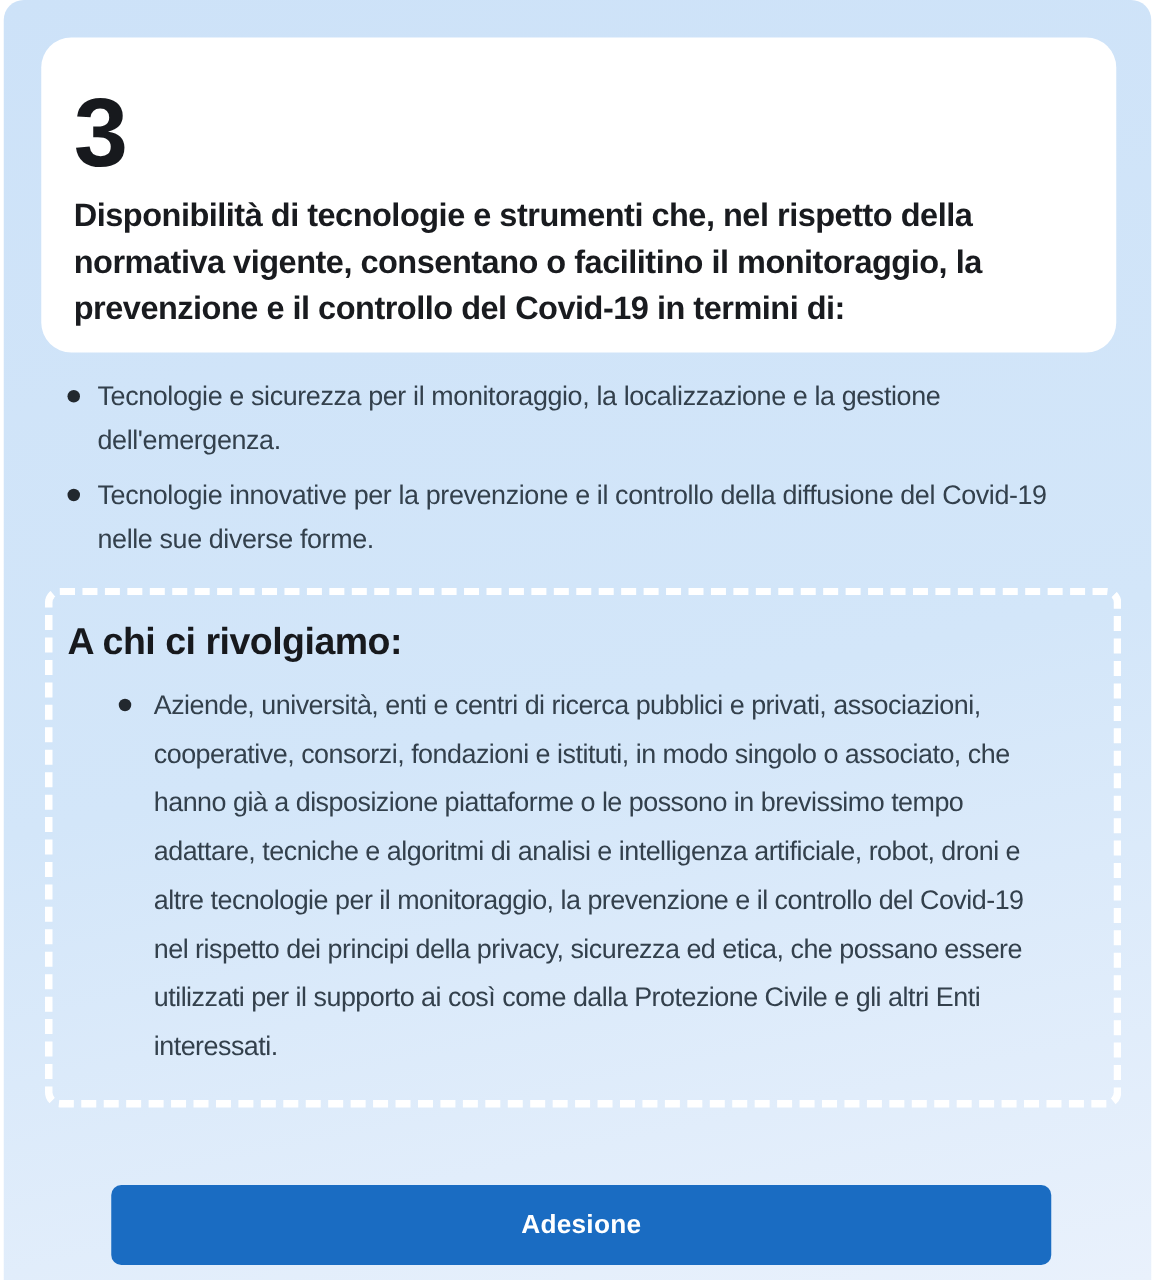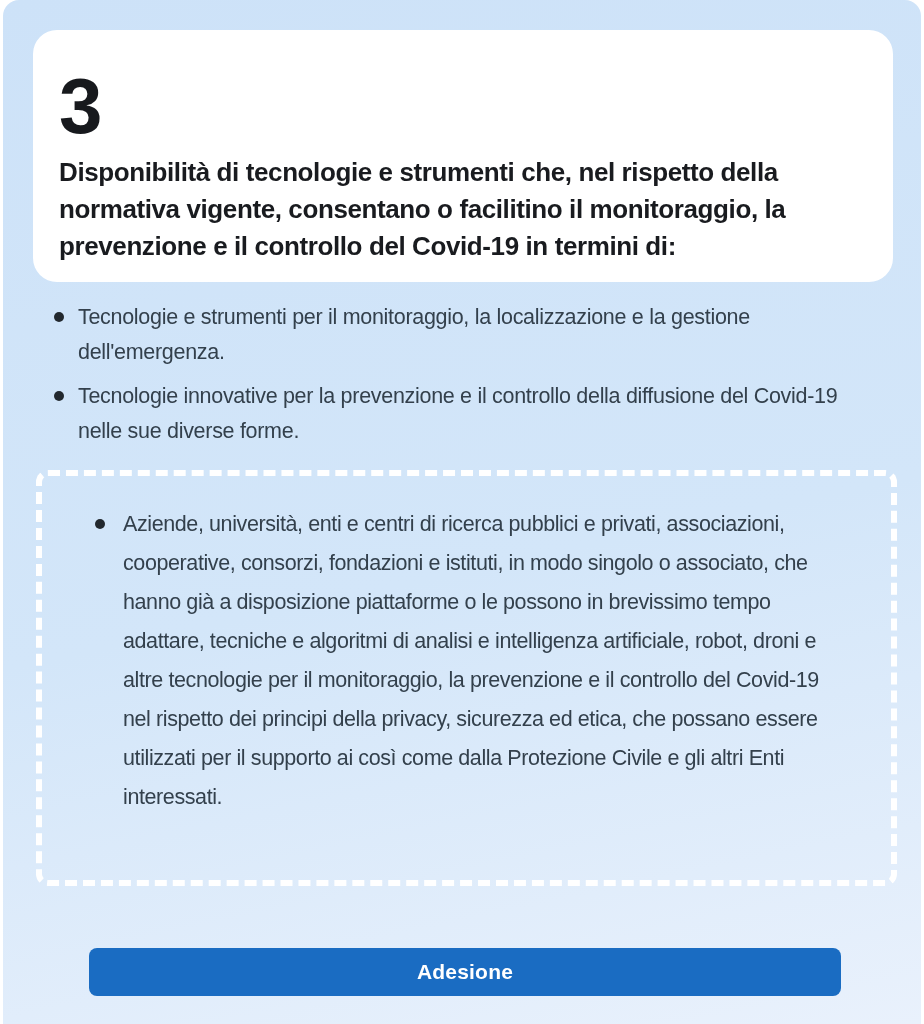--- a/index.html
+++ b/index.html
@@ -119,21 +119,21 @@
   }
   .audience-list .dot {
     top: 14px;
   }
   
   .cta-button {
     position: absolute;
     left: 86px;
     top: 948px;
     width: 752px;
-    height: 48px;
+    height: 64px;
     background: #1a6cc2;
     border: none;
     border-radius: 8px;
     color: #ffffff;
     font-family: "Liberation Sans", "DejaVu Sans", sans-serif;
     font-size: 21px;
     font-weight: 700;
     letter-spacing: 0.2px;
     cursor: pointer;
     display: flex;
@@ -148,29 +148,30 @@
   <div class="section">
 
     <div class="intro-card">
       <div class="step-number">3</div>
       <h2 class="step-heading">Disponibilità di tecnologie e strumenti che, nel rispetto della normativa vigente, consentano o facilitino il monitoraggio, la prevenzione e il controllo del Covid-19 in termini di:</h2>
     </div>
 
     <ul class="scope-list">
       <li>
         <span class="dot"></span>
-        <span>Tecnologie e strumenti per il monitoraggio, la localizzazione e la gestione dell'emergenza.</span>
+        <span>Tecnologie e sicurezza per il monitoraggio, la localizzazione e la gestione dell'emergenza.</span>
       </li>
       <li>
         <span class="dot"></span>
         <span>Tecnologie innovative per la prevenzione e il controllo della diffusione del Covid-19 nelle sue diverse forme.</span>
       </li>
     </ul>
 
     <div class="audience-box">
+      <h3 class="audience-title">A chi ci rivolgiamo:</h3>
       <ul class="audience-list">
         <li>
           <span class="dot"></span>
           <span>Aziende, università, enti e centri di ricerca pubblici e privati, associazioni, cooperative, consorzi, fondazioni e istituti, in modo singolo o associato, che hanno già a disposizione piattaforme o le possono in brevissimo tempo adattare, tecniche e algoritmi di analisi e intelligenza artificiale, robot, droni e altre tecnologie per il monitoraggio, la prevenzione e il controllo del Covid-19 nel rispetto dei principi della privacy, sicurezza ed etica, che possano essere utilizzati per il supporto ai così come dalla Protezione Civile e gli altri Enti interessati.</span>
         </li>
       </ul>
     </div>
 
     <button class="cta-button">
       <span>Adesione</span>

